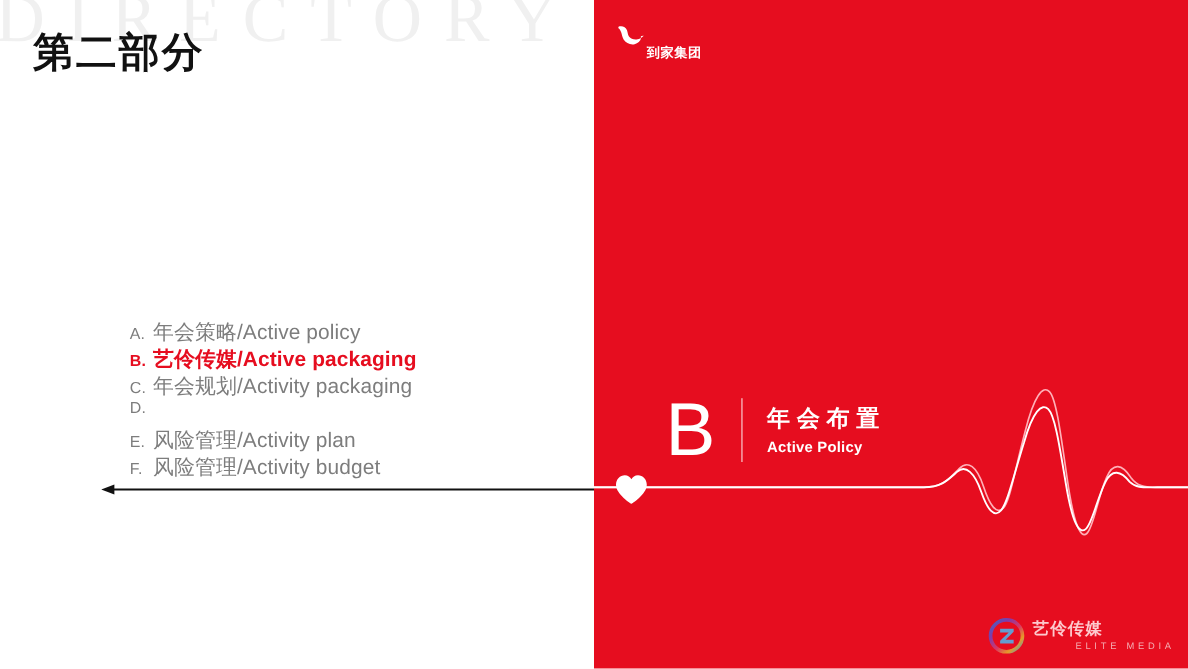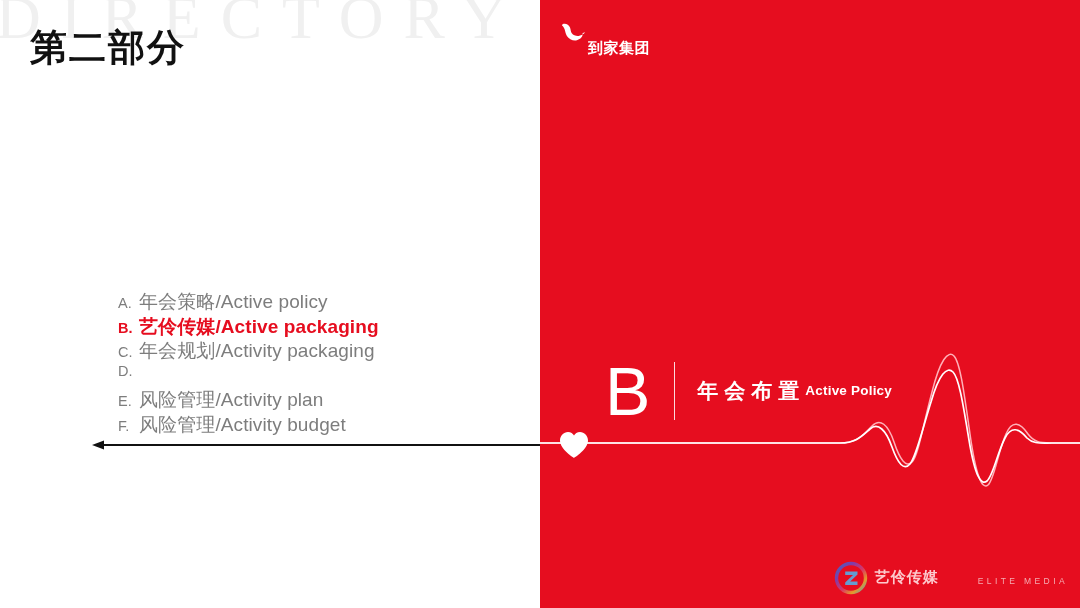--- a/index.html
+++ b/index.html
@@ -115,21 +115,21 @@
     position: absolute;
     left: 20px;
     top: 18px;
     display: flex;
     align-items: center;
     height: 28px;
   }
   #brand-swan { width: 26px; height: 22px; display:block; }
   #brand-name {
     color: #ffffff;
-    font-size: 15px;
+    font-size: 12px;
     font-weight: bold;
     letter-spacing: 0.5px;
     margin-left: 2px;
     font-family: "DejaVu Sans", "Liberation Sans", sans-serif;
     margin-top: 32px;
   }
 
   
   #chapter-block {
     position: absolute;
@@ -149,40 +149,39 @@
   }
   #chapter-divider {
     width: 1px;
     height: 58px;
     background: rgba(255,255,255,0.85);
     margin: 0 22px 0 24px;
     flex: 0 0 1px;
   }
   #chapter-texts {
     display: flex;
-    flex-direction: row;
+    flex-direction: column;
     justify-content: center;
   }
   #chapter-cn {
     color: #ffffff;
     font-size: 21px;
     font-weight: bold;
     letter-spacing: 6px;
     line-height: 1.25;
     font-family: "DejaVu Sans", "Liberation Sans", sans-serif;
   }
   #chapter-en {
     color: #ffffff;
     font-size: 13.5px;
     font-weight: bold;
     letter-spacing: 0.2px;
     margin-top: 5px;
     line-height: 1.2;
     font-family: "Liberation Sans", sans-serif;
-    text-align: center;
   }
 
   
   #ecg {
     position: absolute;
     left: 0;
     top: 330px;
     width: 540px;
     height: 180px;
   }
@@ -202,23 +201,22 @@
     right: 12px;
     bottom: 12px;
     display: flex;
     align-items: center;
     opacity: 0.92;
   }
   #wm-mark { width: 36px; height: 36px; display:block; }
   #wm-texts {
     margin-left: 6px;
     display: flex;
-    flex-direction: row;
+    flex-direction: column;
     justify-content: center;
-    align-items: flex-end;
   }
   #wm-cn {
     color: #ffd9dc;
     font-size: 15px;
     font-weight: bold;
     letter-spacing: 1px;
     line-height: 1.15;
     font-family: "DejaVu Sans", "Liberation Sans", sans-serif;
   }
   #wm-en {

